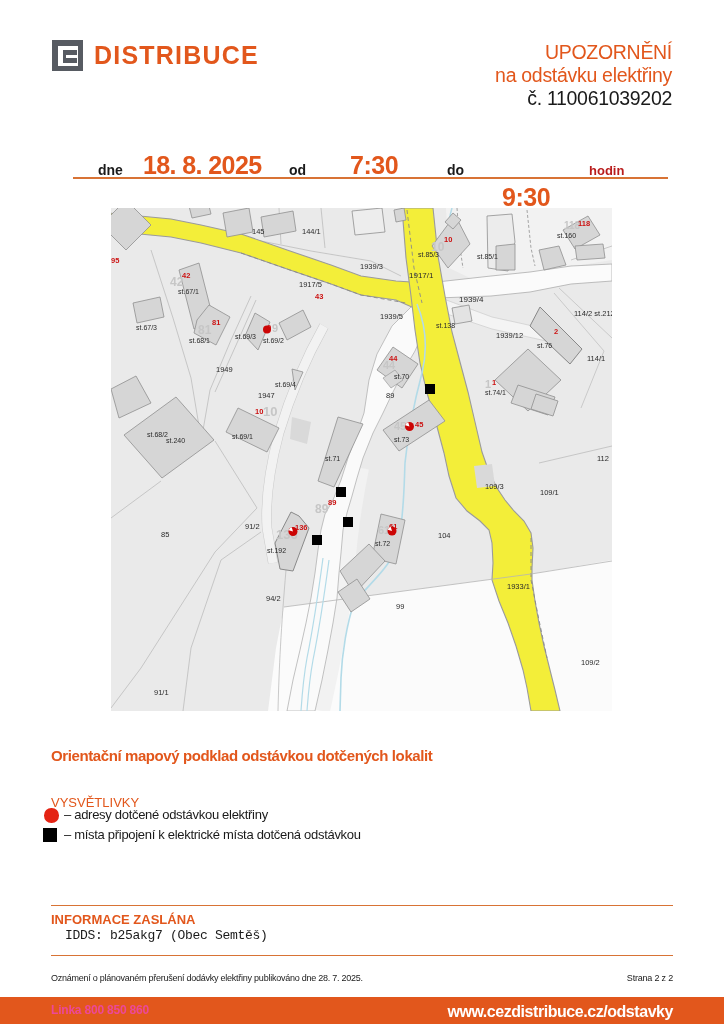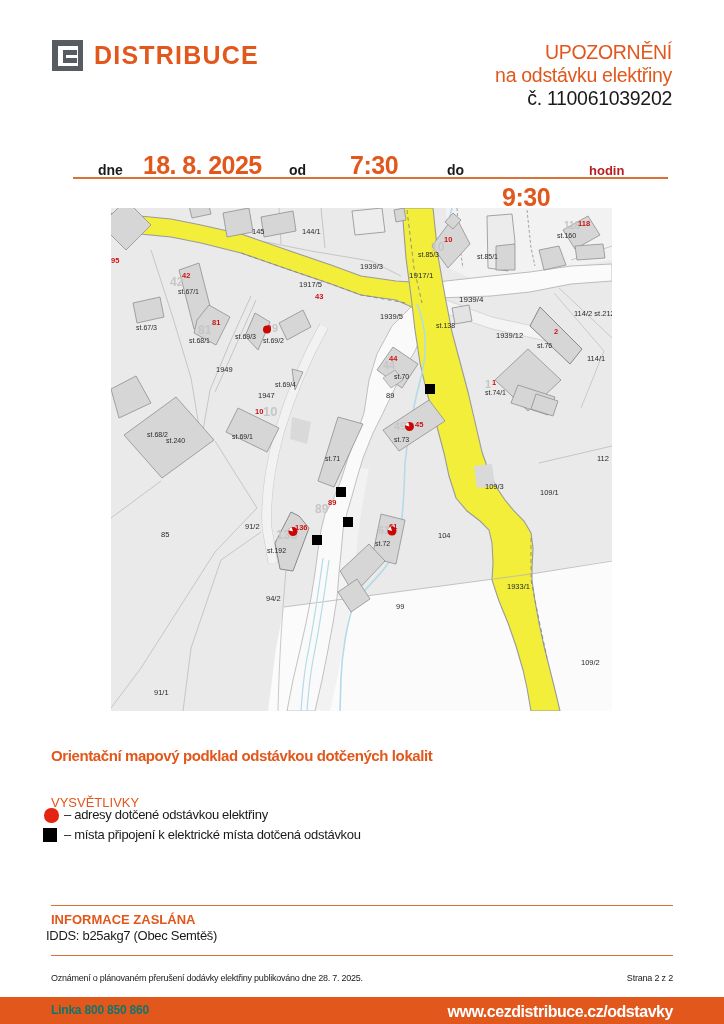--- a/index.html
+++ b/index.html
@@ -293,25 +293,25 @@
 <div class="abs" style="left:44px;top:808px;width:14.5px;height:14.5px;border-radius:50%;background:#e42313;"></div>
 <div class="abs" style="left:64px;top:807px;font-size:13px;letter-spacing:-0.3px;color:#1a1a1a;">– adresy dotčené odstávkou elektřiny</div>
 
 <div class="abs" style="left:43px;top:828px;width:14px;height:14px;background:#000;"></div>
 <div class="abs" style="left:64px;top:827px;font-size:13px;letter-spacing:-0.3px;color:#1a1a1a;">– místa připojení k elektrické místa dotčená odstávkou</div>
 
 <div class="abs" style="left:51px;top:905px;width:622px;height:1.4px;background:#d87335;"></div>
 
 <div class="abs or" style="left:51px;top:912px;font-size:13px;font-weight:bold;">INFORMACE ZASLÁNA</div>
 
-<div class="abs" style="left:46px;top:928px;font-size:13px;letter-spacing:-0.3px;color:#1a1a1a;">IDDS: b25akg7 (Obec Semtěš)</div>
+<div class="abs" style="left:65px;top:928px;font-size:13px;letter-spacing:-0.3px;color:#1a1a1a;font-family:Liberation Mono, monospace;">IDDS: b25akg7 (Obec Semtěš)</div>
 
 <div class="abs" style="left:51px;top:955px;width:622px;height:1.4px;background:#d87335;"></div>
 
 <div class="abs" style="left:51px;top:973px;font-size:9px;letter-spacing:-0.25px;color:#1a1a1a;">Oznámení o plánovaném přerušení dodávky elektřiny publikováno dne 28. 7. 2025.</div>
 
 <div class="abs" style="left:473px;top:973px;width:200px;text-align:right;font-size:9px;letter-spacing:-0.2px;color:#1a1a1a;">Strana 2 z 2</div>
 
 <div class="abs" style="left:0;top:997px;width:724px;height:27px;background:#e2571c;"></div>
 
-<div class="abs" style="left:51px;top:1003px;font-size:12px;letter-spacing:-0.2px;font-weight:bold;color:#0f766e;">Linka 800 850 860</div>
+<div class="abs" style="left:51px;top:1003px;font-size:12px;letter-spacing:-0.2px;font-weight:bold;color:#ec4899;">Linka 800 850 860</div>
 
 <div class="abs" style="left:373px;top:1003px;width:300px;text-align:right;font-size:16px;letter-spacing:-0.45px;font-weight:bold;color:#fff;">www.cezdistribuce.cz/odstavky</div>
 
 </body></html>

